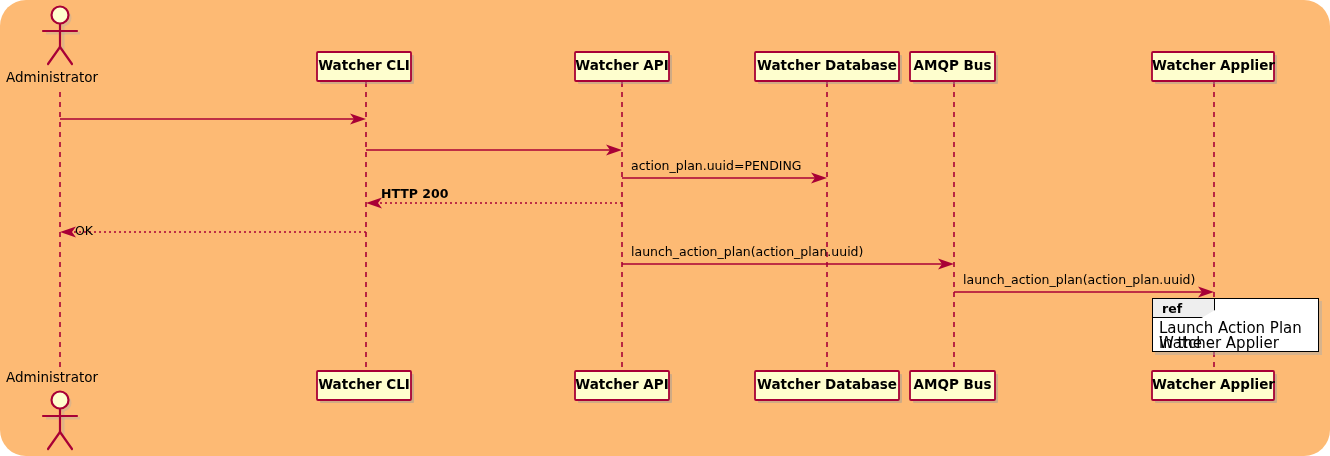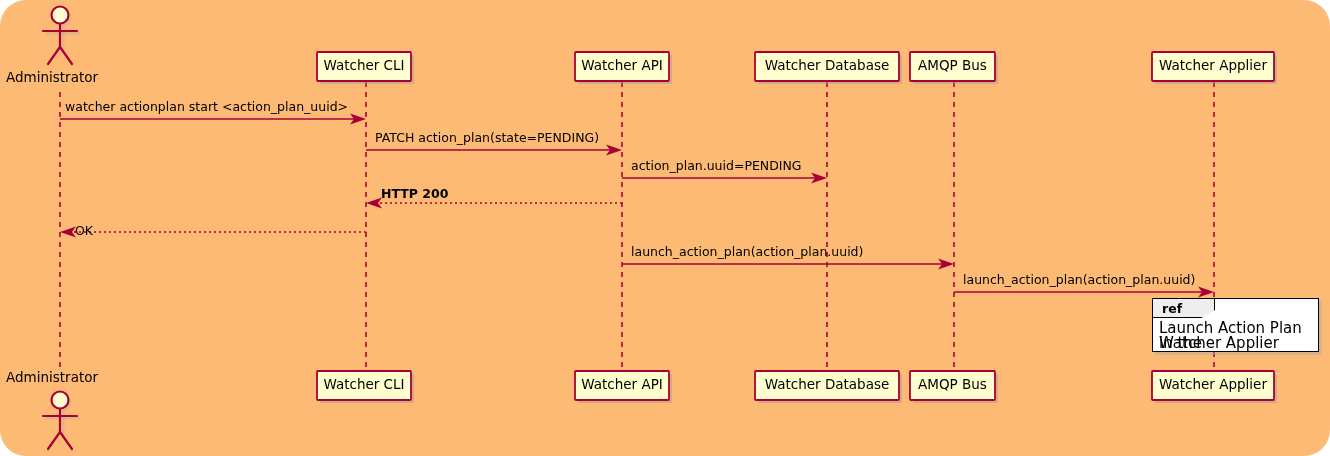--- a/index.html
+++ b/index.html
@@ -74,20 +74,21 @@
     font-family: "DejaVu Sans", sans-serif;
     font-size: 13px;
     color: #000000;
     white-space: nowrap;
     line-height: 1;
   }
   .participant-label {
     font-size: 13.5px;
     color: #000000;
     text-align: center;
+    font-weight: bold;
   }
   .actor-label {
     font-size: 13.5px;
     color: #000000;
   }
   .msg-label {
     font-size: 12.5px;
     color: #000000;
   }
   .ref-box {
@@ -255,22 +256,20 @@
   <div class="txt participant-label" style="left:755px; top:59px; width:144px;">Watcher Database</div>
   <div class="txt participant-label" style="left:910px; top:59px; width:85px;">AMQP Bus</div>
   <div class="txt participant-label" style="left:1152px; top:59px; width:122px;">Watcher Applier</div>
 
   <div class="txt participant-label" style="left:317px; top:378px; width:94px;">Watcher CLI</div>
   <div class="txt participant-label" style="left:575px; top:378px; width:94px;">Watcher API</div>
   <div class="txt participant-label" style="left:755px; top:378px; width:144px;">Watcher Database</div>
   <div class="txt participant-label" style="left:910px; top:378px; width:85px;">AMQP Bus</div>
   <div class="txt participant-label" style="left:1152px; top:378px; width:122px;">Watcher Applier</div>
 
-  <div class="txt msg-label" style="left:65px; top:101px;">watcher actionplan start &lt;action_plan_uuid&gt;</div>
-  <div class="txt msg-label" style="left:375px; top:132px;">PATCH action_plan(state=PENDING)</div>
   <div class="txt msg-label" style="left:631px; top:160px;">action_plan.uuid=PENDING</div>
   <div class="txt msg-label" style="left:381px; top:188px;font-weight:bold;">HTTP 200</div>
   <div class="txt msg-label" style="left:75px; top:225px;">OK</div>
   <div class="txt msg-label" style="left:631px; top:246px;">launch_action_plan(action_plan.uuid)</div>
   <div class="txt msg-label" style="left:963px; top:274px;">launch_action_plan(action_plan.uuid)</div>
 
   <div class="ref-shadow" style="left:1155px; top:301px; width:167px; height:54px;"></div>
   <div class="ref-box" style="left:1152px; top:298px; width:167px; height:54px;">
     <div class="ref-tab"></div>
     <div class="ref-tab-label">ref</div>

